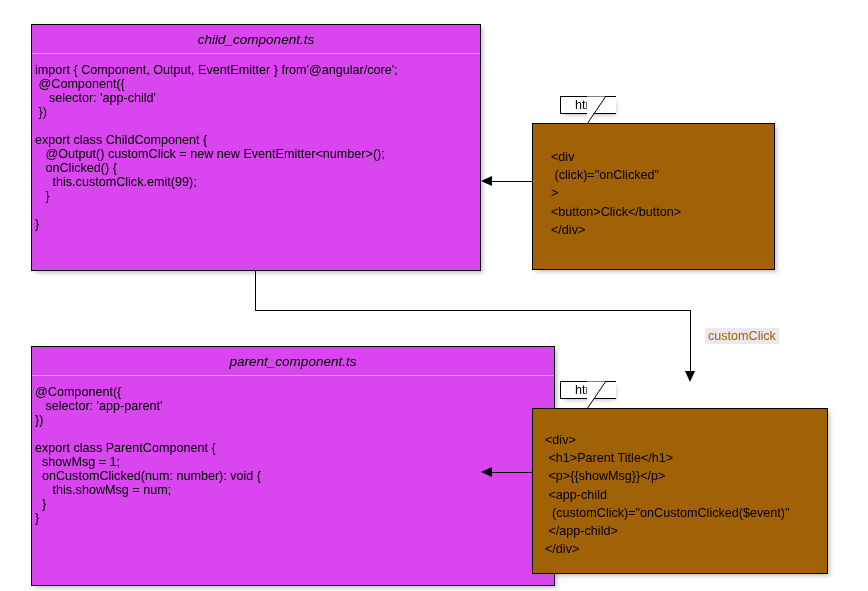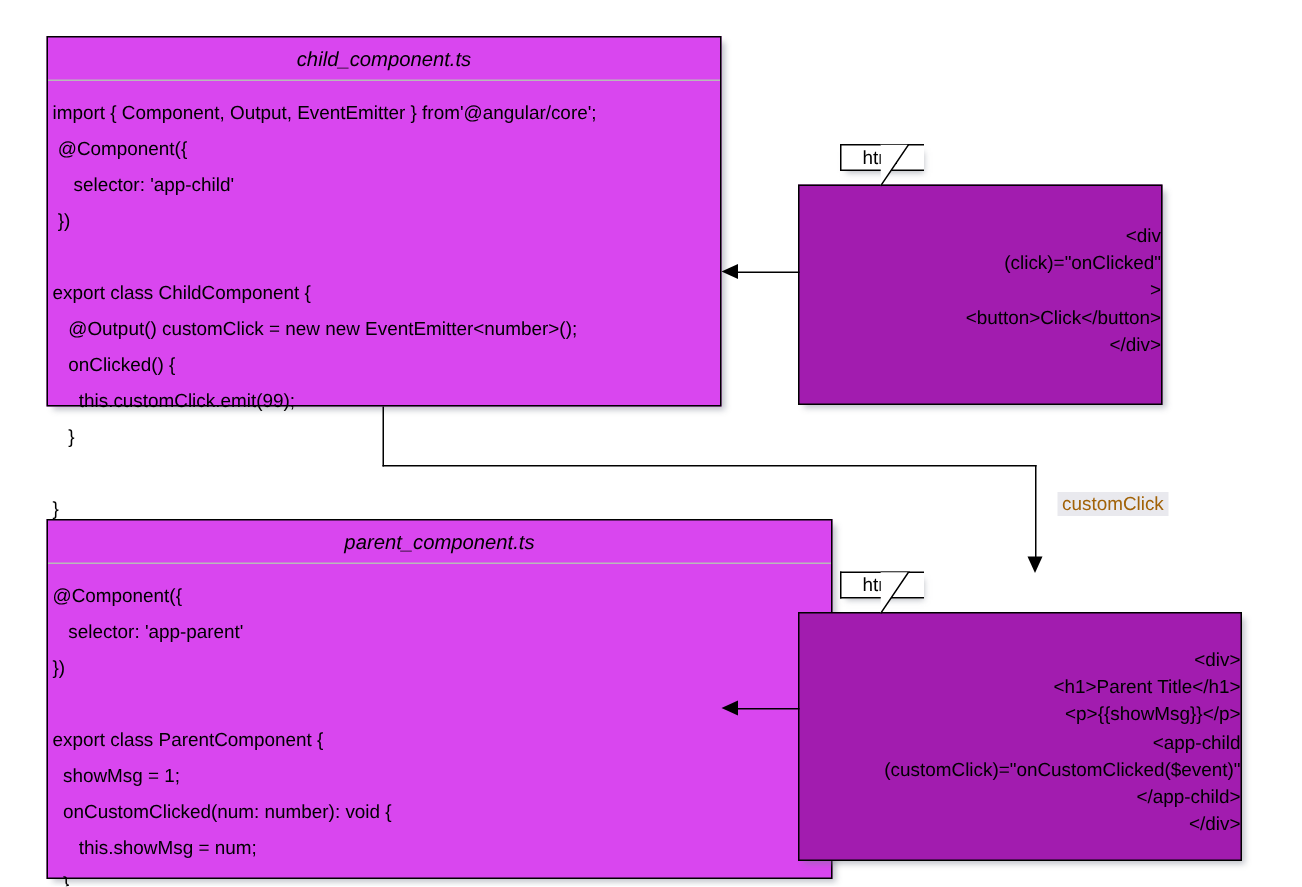--- a/index.html
+++ b/index.html
@@ -33,21 +33,21 @@
     font-style: italic;
     font-size: 13.5px;
     color: #000000;
     padding: 7px 4px 6px 4px;
     border-bottom: 1px solid #b9b9b9;
     white-space: nowrap;
   }
   .uml-class-body {
     padding: 9px 0 6px 3px;
     font-size: 12.6px;
-    line-height: 24px;
+    line-height: 14px;
     color: #000000;
     white-space: pre;
   }
 
   .uml-note {
     position: absolute;
     box-sizing: border-box;
   }
   .uml-note-tab {
     position: absolute;
@@ -70,25 +70,24 @@
   .uml-note-tab-fold {
     position: absolute;
     top: 0;
     width: 20px;
     height: 29px;
     z-index: 3;
   }
   .uml-note-box {
     position: absolute;
     left: 0;
-    background: #a21caf;
+    background: #a16207;
     border: 1px solid #000000;
     box-sizing: border-box;
     box-shadow: 3px 3px 4px -1px rgba(120,125,140,0.45);
-    text-align: right;
   }
   .uml-note-body {
     font-size: 12.6px;
     line-height: 18.2px;
     color: #000000;
     white-space: pre;
   }
 
   
   .edge-line {

